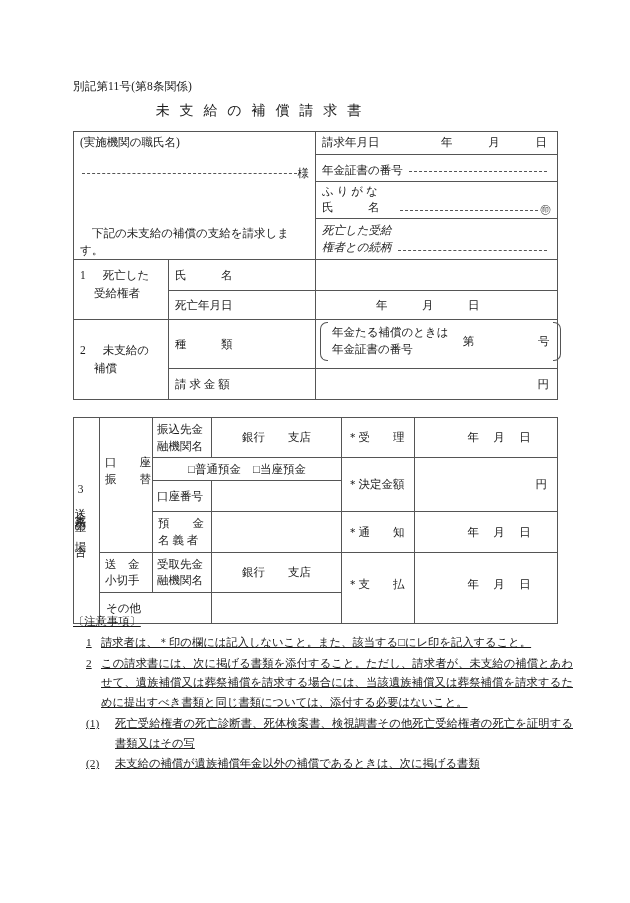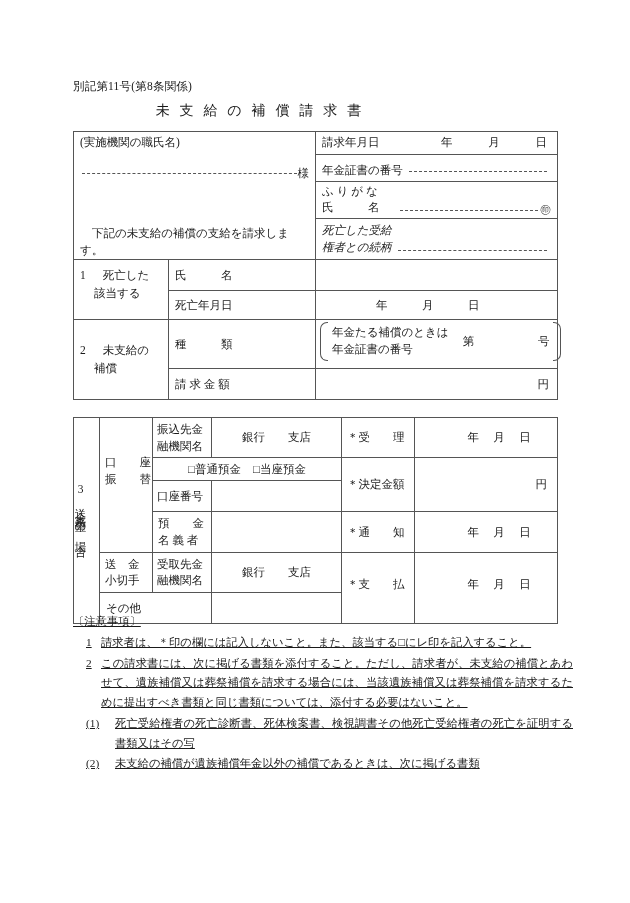--- a/index.html
+++ b/index.html
@@ -273,21 +273,21 @@
             <span class="dotline" style="margin-bottom:4px;margin-right:4px;"></span>
           </div>
         </td>
       </tr>
 
       <tr>
         <td rowspan="2" style="height:30px;">
           <div class="secnum" style="padding:7px 4px 0 6px;">
             <span>1</span>
             <span style="display:inline-block;width:14px"></span><span>死亡した</span>
-            <div style="padding-left:14px;">該当する</div>
+            <div style="padding-left:14px;">受給権者</div>
           </div>
         </td>
         <td colspan="2" style="height:30px;">
           <div class="vcenter cellpad">
             <span class="spread" style="width:100%;">
               <span>氏　　　名</span>
             </span>
           </div>
         </td>
         <td style="height:30px;">

